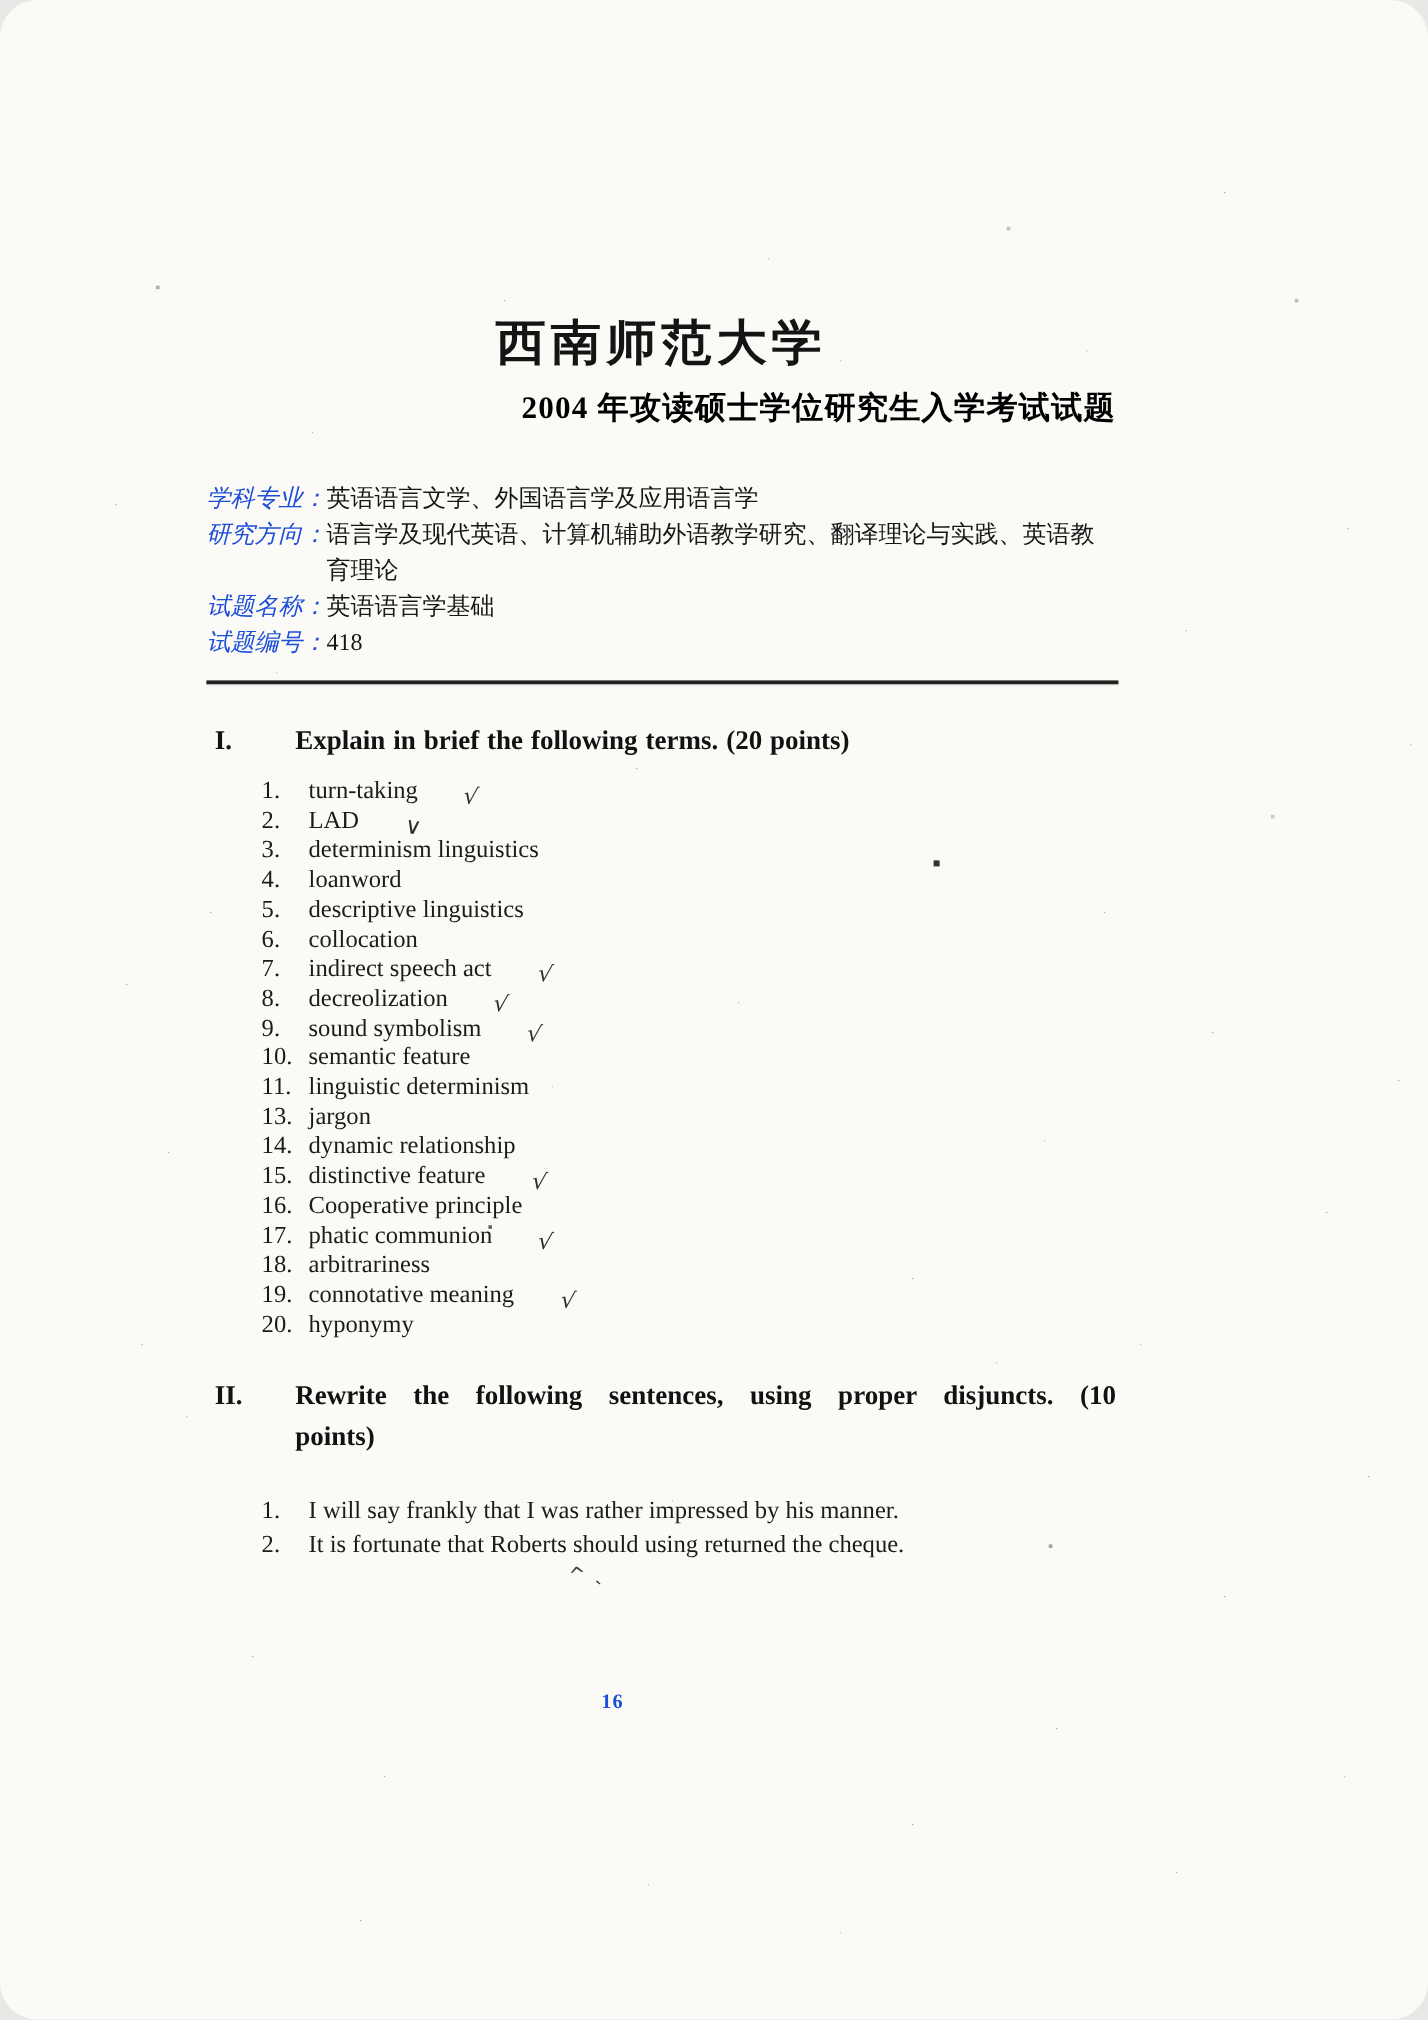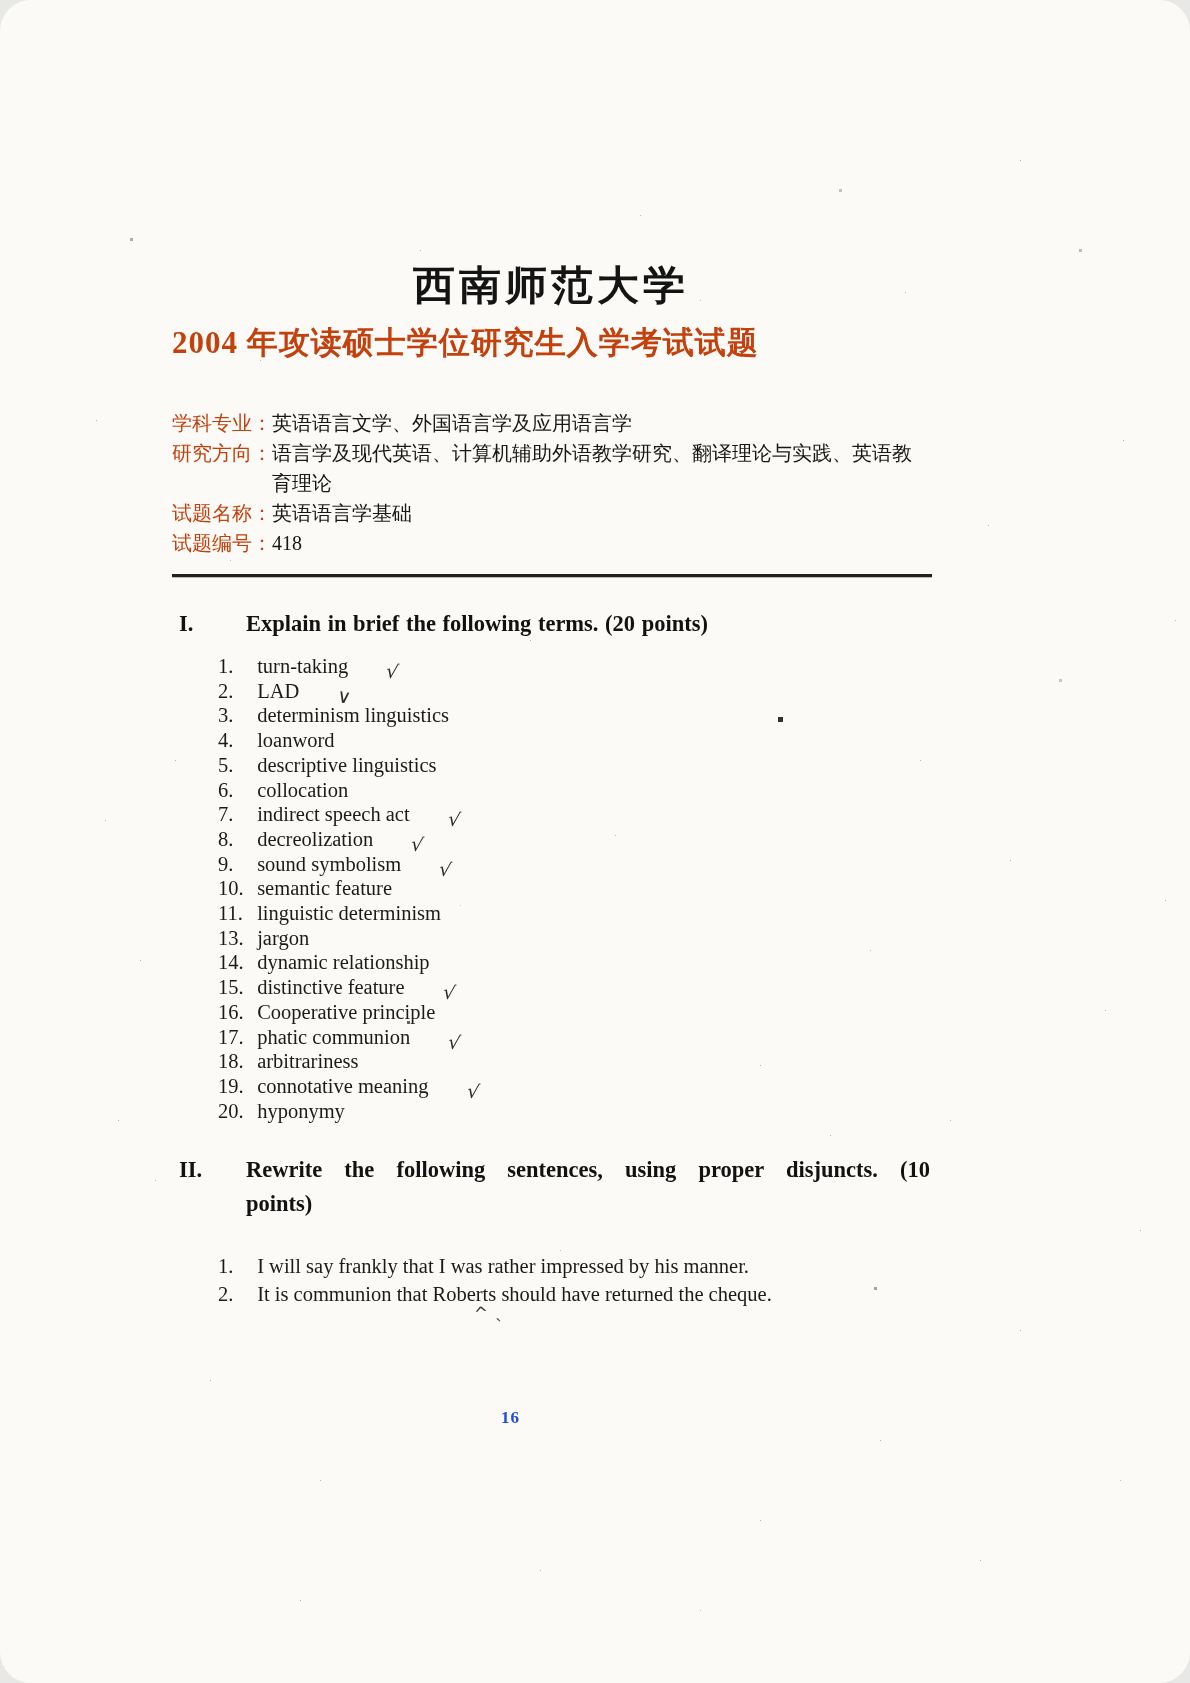--- a/index.html
+++ b/index.html
@@ -44,29 +44,29 @@
 
   .uni-title{
     text-align:center;
     font-size:42px;font-weight:bold;
     letter-spacing:4px;
     color:#141414;
     font-family:"Liberation Serif","DejaVu Serif",serif;
     transform:scaleY(.96);
   }
   .exam-subtitle{
-    text-align:left;
-    font-size:31px;font-weight:600;
+    text-align:right;
+    font-size:26px;font-weight:600;
     letter-spacing:1px;
     margin-top:8px;
-    color:#c2410c;
+    color:#000000;
   }
   .info{margin-top:44px;font-size:20px;line-height:30px;}
   .info-row{display:flex;}
-  .info-row .label{white-space:nowrap;color:#c2410c;}
+  .info-row .label{white-space:nowrap;color:#1d4ed8;font-style:italic;}
   .info-row .value{max-width:640px;color:#171717;}
   .note-line{margin-top:1px;font-size:20px;line-height:30px;color:#171717;}
 
   .rule{margin-top:16px;height:3px;background:#212121;width:760px;
     box-shadow:0 1px 0 rgba(0,0,0,.25);}
 
   .sec-head{display:flex;margin-top:30px;font-weight:bold;font-size:22.5px;line-height:34px;color:#121212;}
   .sec-head .numeral{flex:0 0 67px;padding-left:7px;}
   .sec-head .htext{width:688px;text-align:justify;word-spacing:7px;}
   .sec1-head .htext{word-spacing:1px;}
@@ -263,21 +263,21 @@
 
     <div class="sent-list">
 
         <div class="li">
           <span class="num">1.</span>
           <span class="txt">I will say frankly that I was rather impressed by his manner.</span>
         </div>
 
         <div class="li">
           <span class="num">2.</span>
-          <span class="txt">It is communion that Roberts should have returned the cheque.</span>
+          <span class="txt">It is fortunate that Roberts should using returned the cheque.</span>
         </div>
       </div>
 
   </div>
 
   <div class="hw-mark">^ˎ</div>
 
   <div class="page-number">16</div>
 </div>
 

